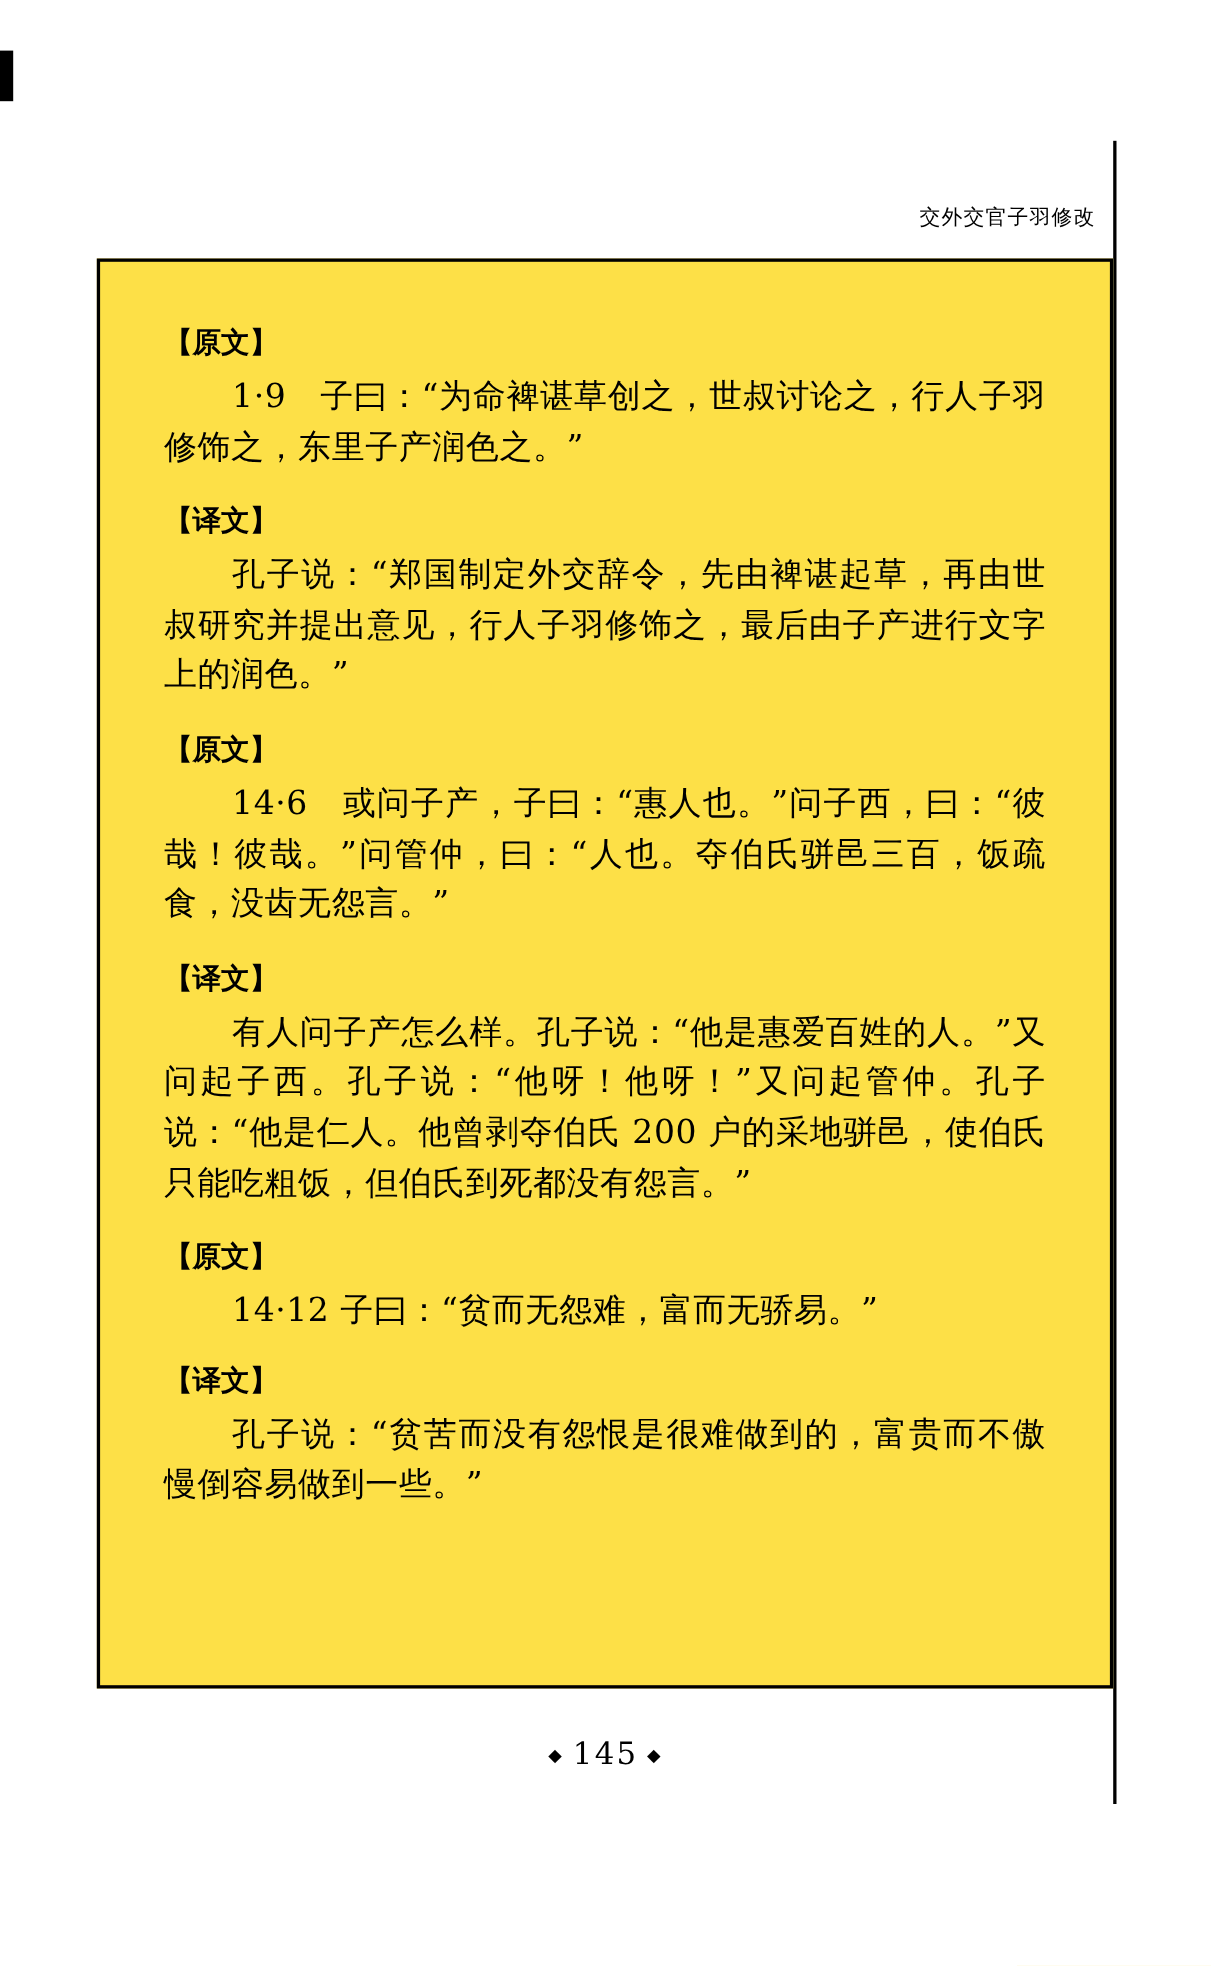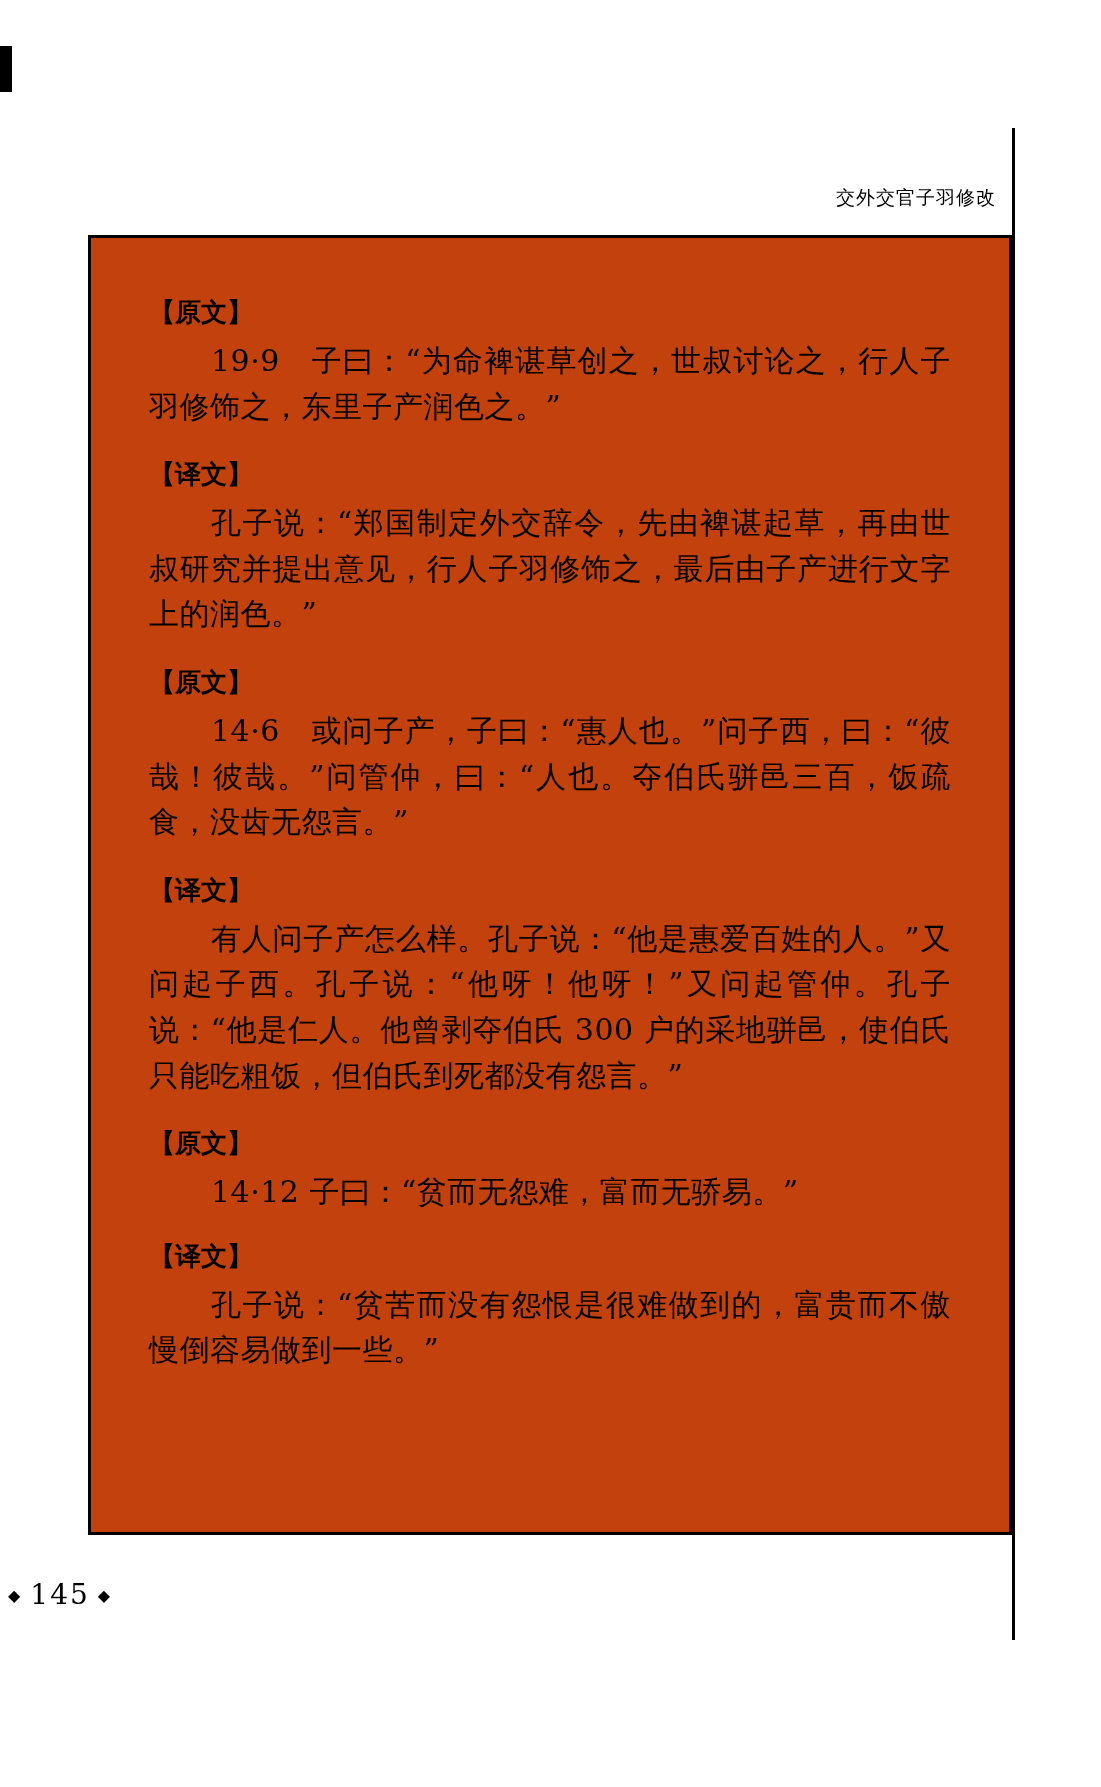--- a/index.html
+++ b/index.html
@@ -52,21 +52,21 @@
     font-family: "DejaVu Serif", "Liberation Serif", serif;
     white-space: nowrap;
   }
 
   .content-box {
     position: absolute;
     left: 88px;
     top: 235px;
     width: 924px;
     height: 1300px;
-    background: #c2410c;
+    background: #fde047;
     border: 3px solid #000000;
     box-sizing: border-box;
     overflow: hidden;
   }
 
   .inner {
     padding: 55px 58px 20px 58px;
   }
 
   .label {
@@ -94,21 +94,21 @@
 
   .label-block {
     margin-top: 12px;
   }
 
   .footer {
     position: absolute;
     left: 0;
     top: 1578px;
     width: 1101px;
-    text-align: left;
+    text-align: center;
     font-size: 28px;
     color: #000000;
     letter-spacing: 2px;
   }
   .footer .dia {
     font-size: 16px;
     vertical-align: 3px;
     margin: 0 8px;
   }
   .footer .num {
@@ -123,30 +123,30 @@
   <div class="reg-bar"></div>
 
   <div class="header-rule"></div>
 
   <div class="running-head">交外交官子羽修改</div>
 
   <div class="content-box">
     <div class="inner">
 
       <p class="label">【原文】</p>
-      <p class="para">19·9　子曰：“为命裨谌草创之，世叔讨论之，行人子羽修饰之，东里子产润色之。”</p>
+      <p class="para">1·9　子曰：“为命裨谌草创之，世叔讨论之，行人子羽修饰之，东里子产润色之。”</p>
 
       <p class="label label-block">【译文】</p>
       <p class="para">孔子说：“郑国制定外交辞令，先由裨谌起草，再由世叔研究并提出意见，行人子羽修饰之，最后由子产进行文字上的润色。”</p>
 
       <p class="label label-block">【原文】</p>
       <p class="para">14·6　或问子产，子曰：“惠人也。”问子西，曰：“彼哉！彼哉。”问管仲，曰：“人也。夺伯氏骈邑三百，饭疏食，没齿无怨言。”</p>
 
       <p class="label label-block">【译文】</p>
-      <p class="para">有人问子产怎么样。孔子说：“他是惠爱百姓的人。”又问起子西。孔子说：“他呀！他呀！”又问起管仲。孔子说：“他是仁人。他曾剥夺伯氏 300 户的采地骈邑，使伯氏只能吃粗饭，但伯氏到死都没有怨言。”</p>
+      <p class="para">有人问子产怎么样。孔子说：“他是惠爱百姓的人。”又问起子西。孔子说：“他呀！他呀！”又问起管仲。孔子说：“他是仁人。他曾剥夺伯氏 200 户的采地骈邑，使伯氏只能吃粗饭，但伯氏到死都没有怨言。”</p>
 
       <p class="label label-block">【原文】</p>
       <p class="para tight">14·12 子曰：“贫而无怨难，富而无骄易。”</p>
 
       <p class="label label-block">【译文】</p>
       <p class="para">孔子说：“贫苦而没有怨恨是很难做到的，富贵而不傲慢倒容易做到一些。”</p>
 
     </div>
   </div>
 

